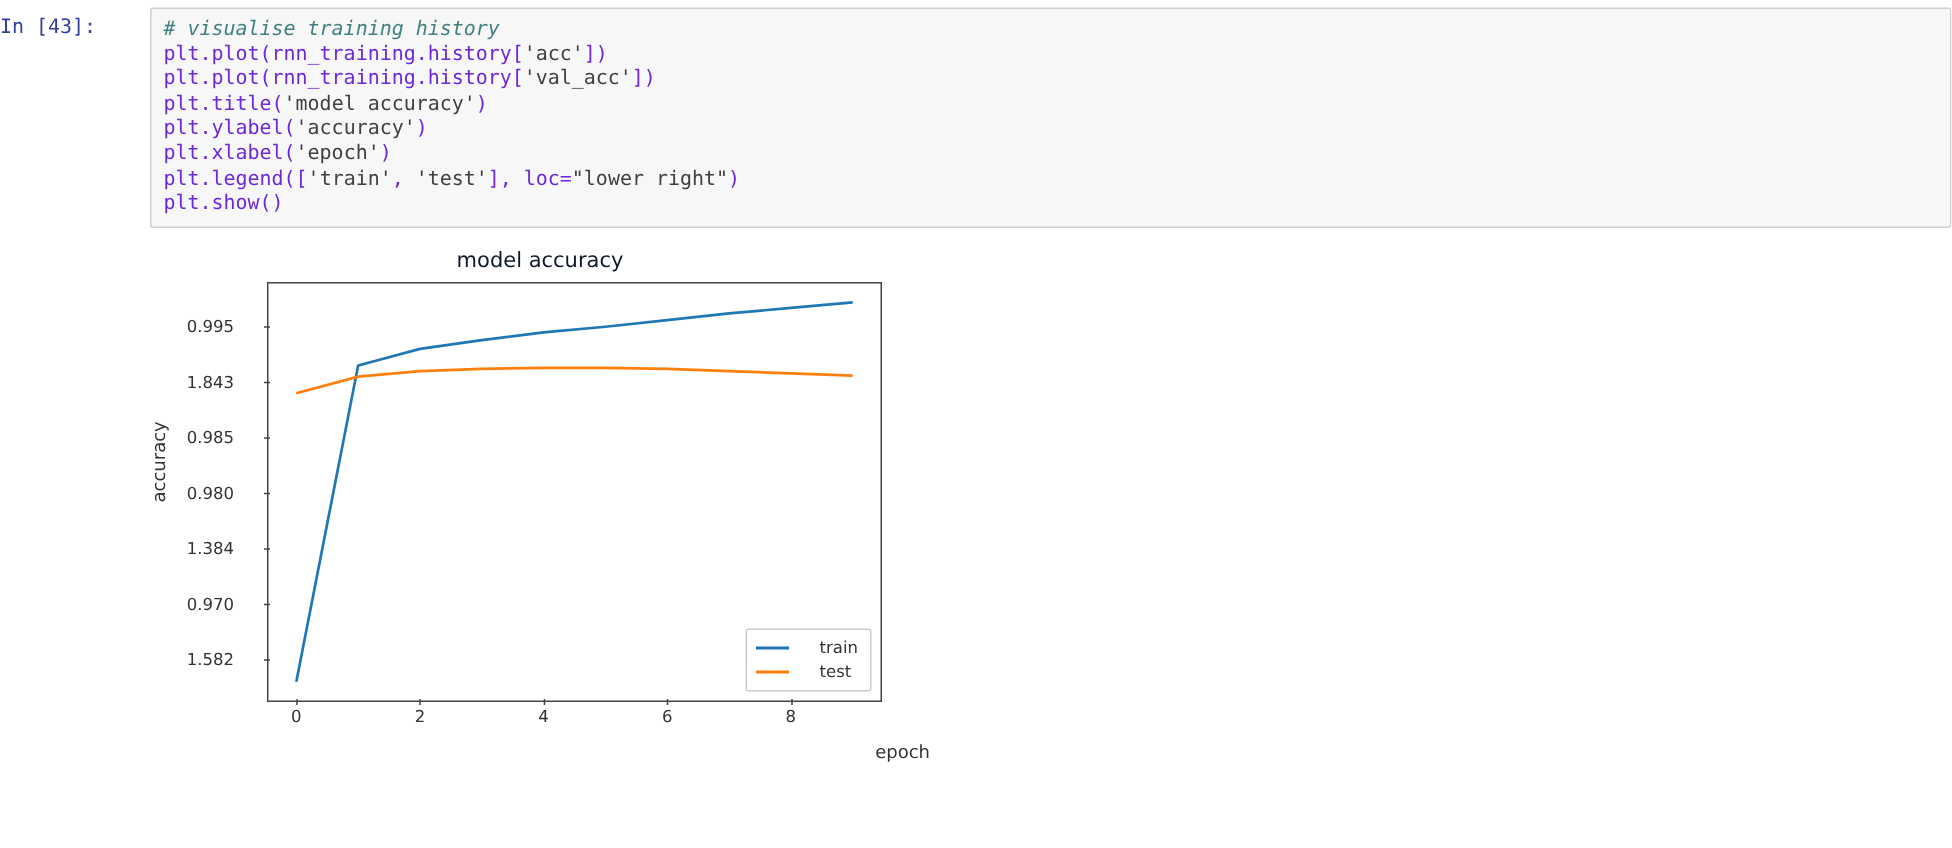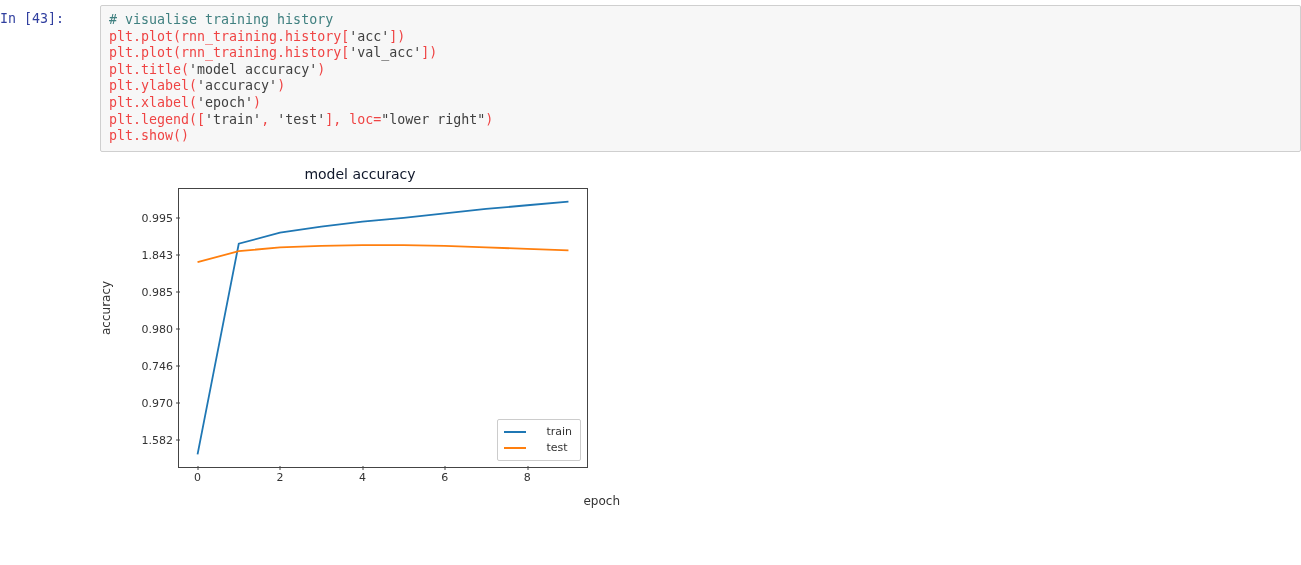--- a/index.html
+++ b/index.html
@@ -35,22 +35,22 @@
     box-sizing: border-box;
   }
   pre.code {
     margin: 0;
     font-family: "DejaVu Sans Mono", Menlo, Consolas, monospace;
     font-size: 13.3px;
     line-height: 1.25;
     white-space: pre;
     color: #000;
   }
-  .c-comment { color: #408080; }
-  .c-name    { color: #ef4444; }
+  .c-comment { color: #408080; font-style: italic; }
+  .c-name    { color: #6d28d9; }
   .c-string  { color: #404040; }
 
   .output-row {
     display: flex;
     align-items: flex-start;
   }
   .output-prompt-spacer {
     width: 100px;
     min-width: 100px;
   }
@@ -103,21 +103,21 @@
     border-left: 1px solid #444;
     border-bottom: 1px solid #444;
     border-top: 1px solid #444;
     border-right: 1px solid #444;
     box-sizing: border-box;
   }
   .mpl-ytick {
     position: absolute;
     right: 100%;
     transform: translateY(-50%);
-    padding-right: 6px;
+    padding-right: 23px;
     font-size: 11px;
     color: #333;
     white-space: nowrap;
   }
   .mpl-ytick::after {
     content: "";
     position: absolute;
     right: -1px;
     top: 50%;
     width: 4px;
@@ -209,21 +209,21 @@
             <span class="mpl-legend-swatch" id="sw0" style="background: rgb(31, 119, 180);"></span>
             <span>train</span>
           </div>
           <div class="mpl-legend-row">
             <span class="mpl-legend-swatch" id="sw1" style="background: rgb(255, 127, 14);"></span>
             <span>test</span>
           </div>
         </div>
       <div class="mpl-ytick" style="top: 250.644px;">1.582</div>
           <div class="mpl-ytick" style="top: 213.676px;">0.970</div>
-          <div class="mpl-ytick" style="top: 176.707px;">0.746</div>
+          <div class="mpl-ytick" style="top: 176.707px;">1.384</div>
           <div class="mpl-ytick" style="top: 139.739px;">0.980</div>
           <div class="mpl-ytick" style="top: 102.771px; margin-left: 34px;">0.985</div>
           <div class="mpl-ytick" style="top: 65.8032px;">1.843</div>
           <div class="mpl-ytick" style="top: 28.8351px;">0.995</div>
           <div class="mpl-xtick" style="left: 18.5455px;">0</div>
           <div class="mpl-xtick" style="left: 100.97px;">2</div>
           <div class="mpl-xtick" style="left: 183.394px;">4</div>
           <div class="mpl-xtick" style="left: 265.818px;">6</div>
           <div class="mpl-xtick" style="left: 348.242px;">8</div>
         </div>

